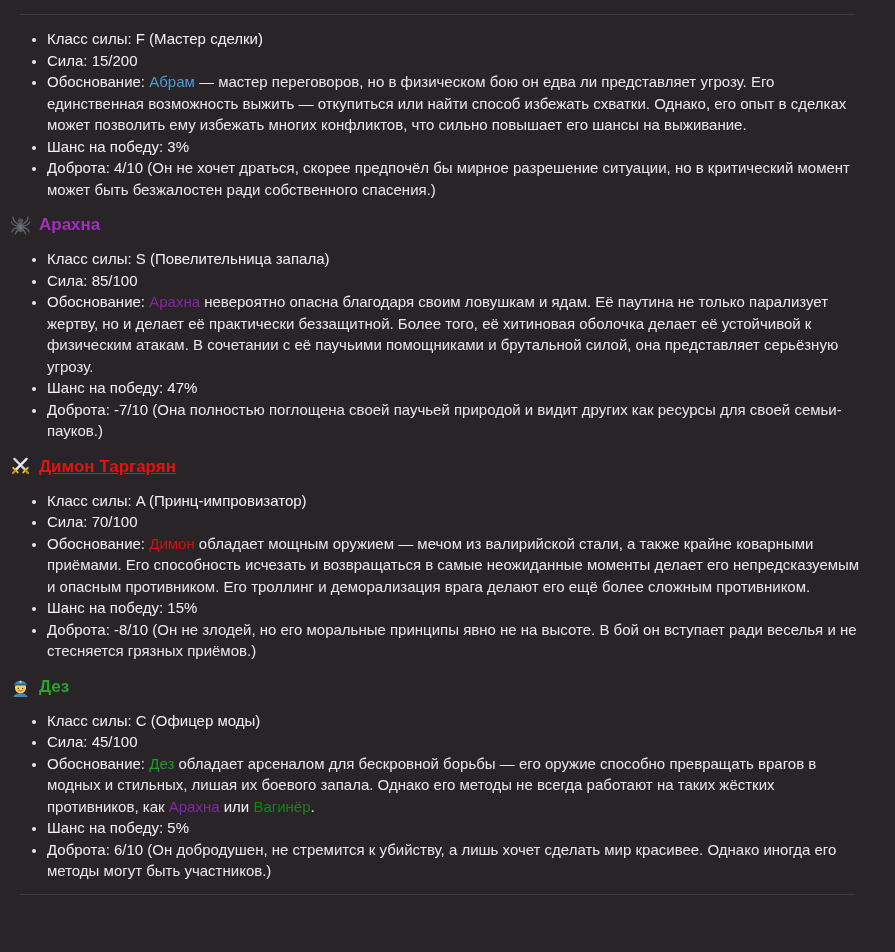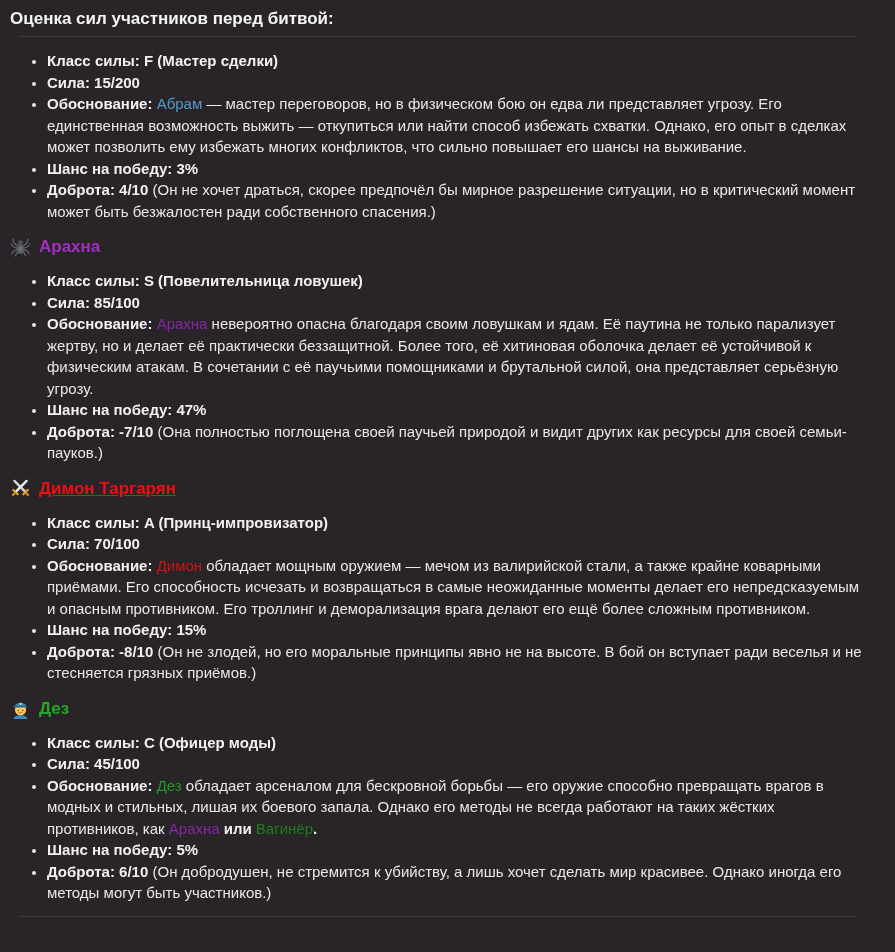--- a/index.html
+++ b/index.html
@@ -50,27 +50,26 @@
   ul.stats {
     margin: 13px 0 0 0;
     padding: 0 33px 0 47px;
     list-style: disc outside;
     font-size: 15px;
     line-height: 21.5px;
     color: #e9e7ea;
   }
   ul.stats li { margin: 0; padding: 0; }
   ul.stats li::marker { color: #e9e7ea; font-size: 13px; }
-  .b { font-weight: 700; color: #f2f0f3; }
+  .b { font-weight: 400; color: #f2f0f3; }
 </style>
 </head>
 <body>
 
 <div class="page">
-  <div class="title">Оценка сил участников перед битвой:</div>
   <hr class="divider top">
   <div id="sections">
       <section>
         <ul class="stats">
           <li><span class="b">Класс силы: F (Мастер сделки)</span></li>
           <li><span class="b">Сила: 15/200</span></li>
           <li><span class="b">Обоснование: </span><span style="color: rgb(79, 155, 205); margin-top: 8px;">Абрам</span><span> — мастер переговоров, но в физическом бою он едва ли представляет угрозу. Его единственная возможность выжить — откупиться или найти способ избежать схватки. Однако, его опыт в сделках может позволить ему избежать многих конфликтов, что сильно повышает его шансы на выживание.</span></li>
           <li><span class="b">Шанс на победу: 3%</span></li>
           <li><span class="b">Доброта: 4/10</span><span> (Он не хочет драться, скорее предпочёл бы мирное разрешение ситуации, но в критический момент может быть безжалостен ради собственного спасения.)</span></li>
         </ul>
@@ -90,21 +89,21 @@
                 <path d="M12 14.5 C13.5 16 14.5 17.5 14.8 19"></path>
               </g>
               <circle cx="10" cy="6.5" r="2.5" fill="#4b5157"></circle>
               <ellipse cx="10" cy="12.8" rx="3.8" ry="4.4" fill="#575e64"></ellipse>
               <ellipse cx="10" cy="12.2" rx="1.6" ry="2.4" fill="#6d747a"></ellipse>
             </svg>
           </span>
           <span style="color: rgb(163, 47, 192);">Арахна</span>
         </div>
         <ul class="stats">
-          <li><span class="b">Класс силы: S (Повелительница ловушек)</span></li>
+          <li><span class="b">Класс силы: S (Повелительница запала)</span></li>
           <li><span class="b">Сила: 85/100</span></li>
           <li><span class="b">Обоснование: </span><span style="color: rgb(132, 40, 162);">Арахна</span><span> невероятно опасна благодаря своим ловушкам и ядам. Её паутина не только парализует жертву, но и делает её практически беззащитной. Более того, её хитиновая оболочка делает её устойчивой к физическим атакам. В сочетании с её паучьими помощниками и брутальной силой, она представляет серьёзную угрозу.</span></li>
           <li><span class="b">Шанс на победу: 47%</span></li>
           <li><span class="b">Доброта: -7/10</span><span> (Она полностью поглощена своей паучьей природой и видит других как ресурсы для своей семьи-пауков.)</span></li>
         </ul>
       </section>
       <section>
         <div class="section-header">
           <span class="emoji">
             <svg viewBox="0 0 20 20">

